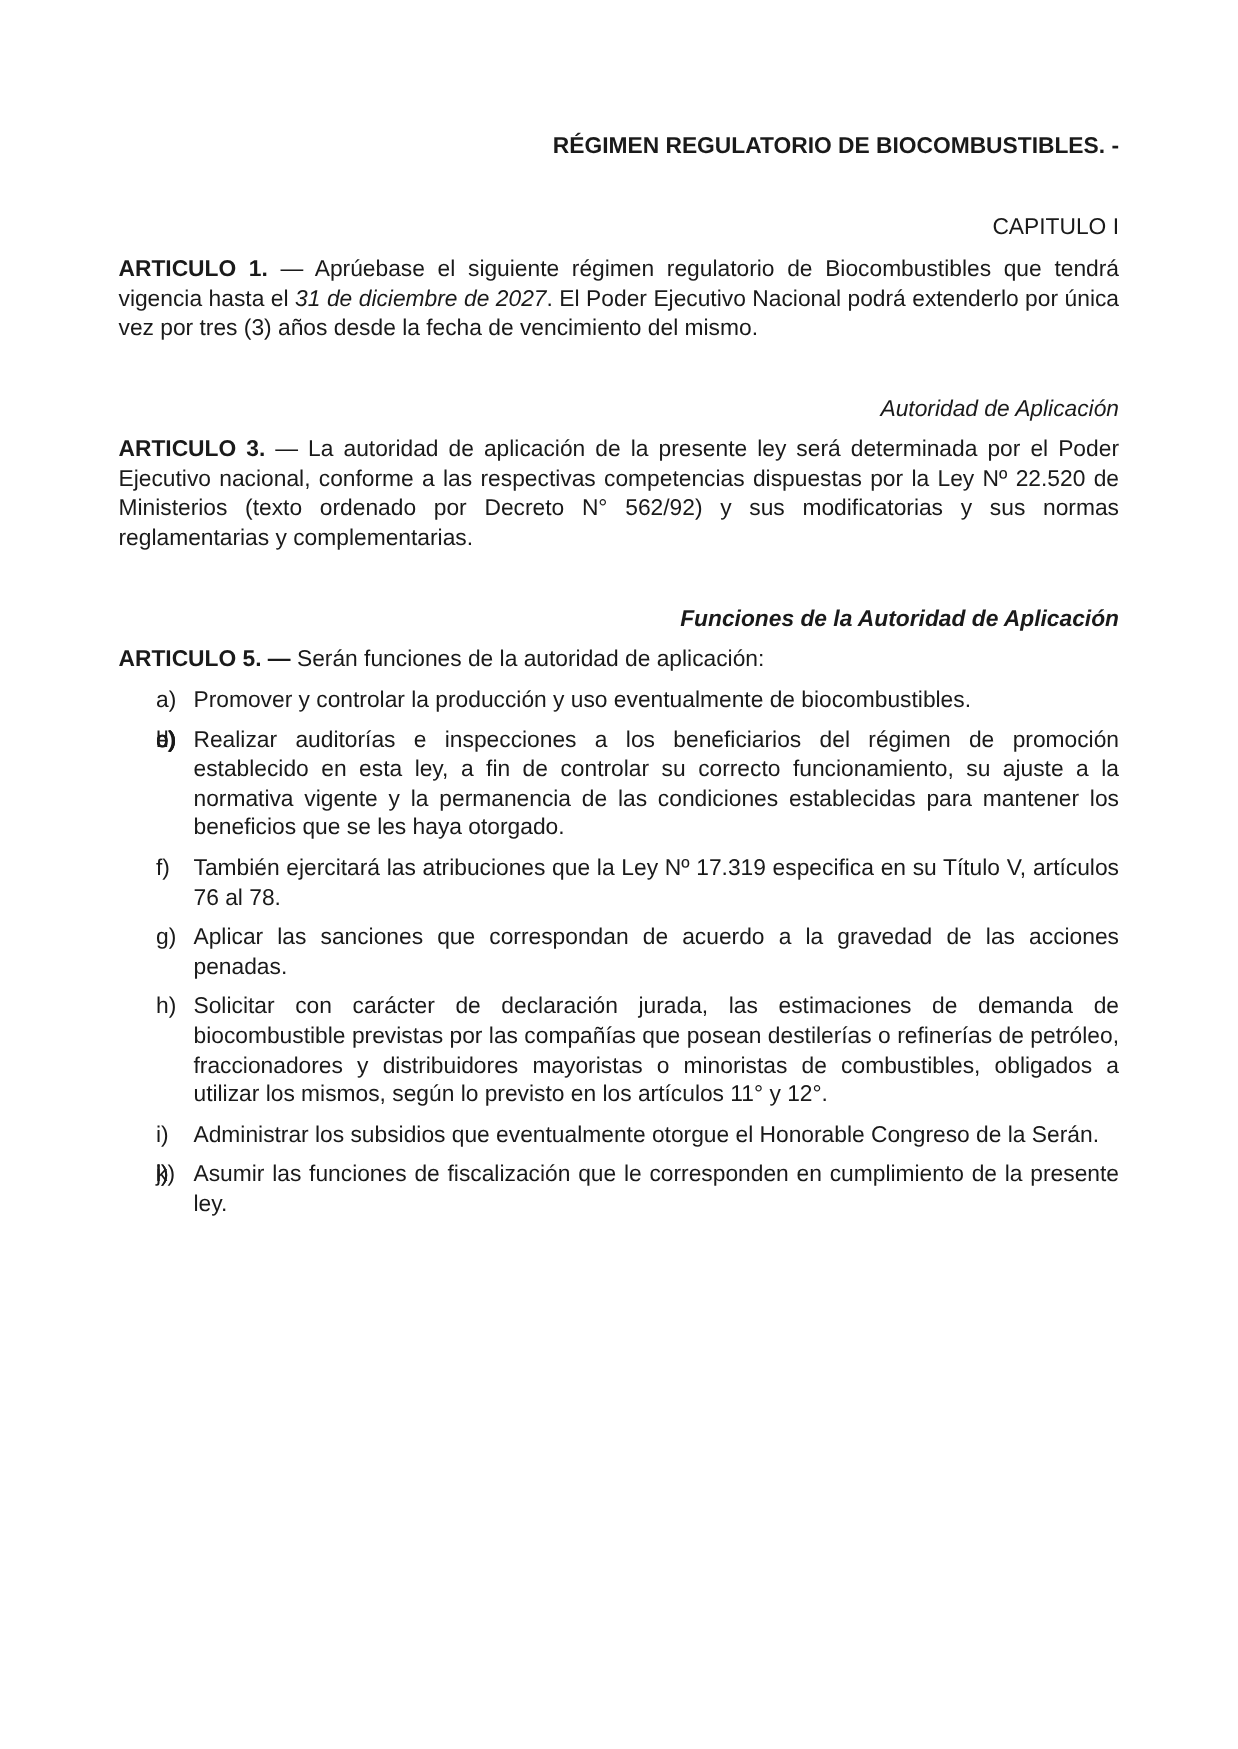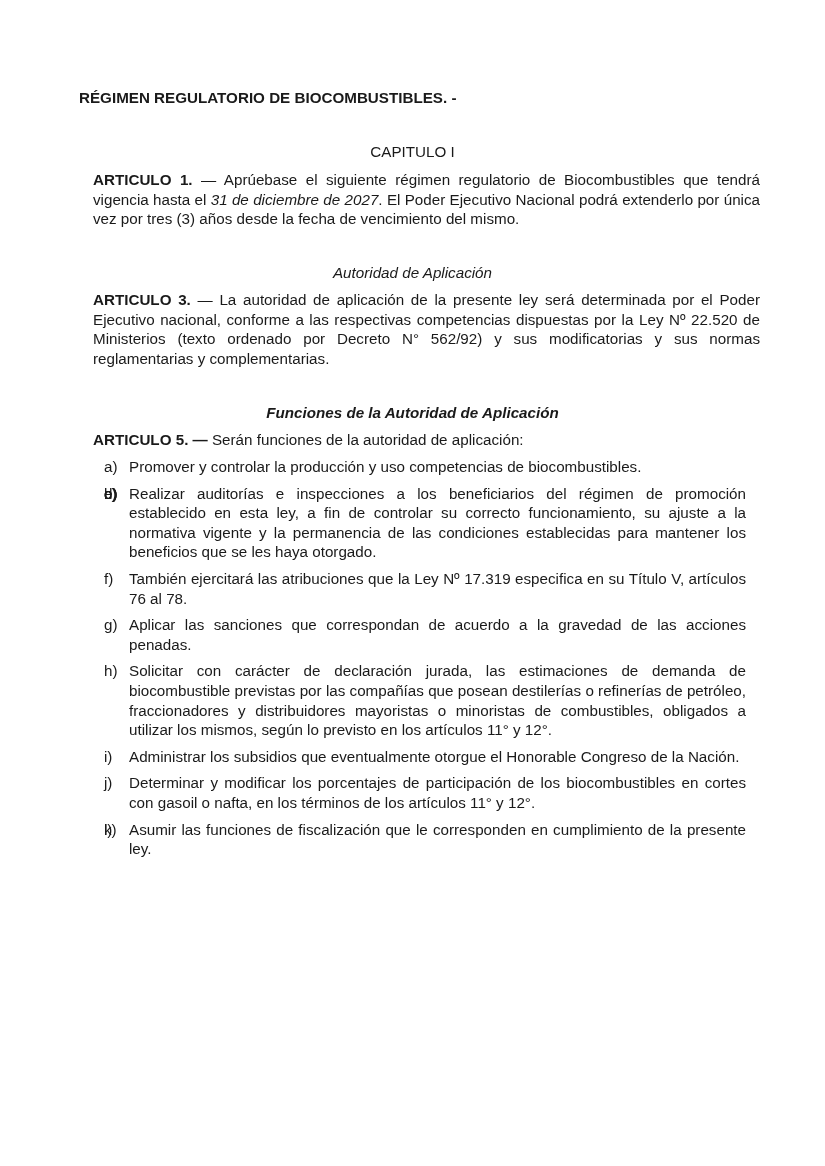--- a/index.html
+++ b/index.html
@@ -1,24 +1,24 @@
 <!DOCTYPE html>
 <html><head>
   <meta charset="utf-8">
   <style>
     html, body { margin: 0; padding: 0; background: #ffffff; }
     body {
       width: 825px; height: 1166px; position: relative; overflow: hidden;
       font-family: "Liberation Sans", sans-serif; color: #1a1a1a;
     }
     .page { position: absolute; left: 79px; top: 0; width: 667px; font-size: 15.2px; line-height: 19.6px; }
-    .title { position: absolute; left: 0; width: 667px; top: 88px; text-align: left; font-weight: bold; font-size: 15.2px; }
-    .chapter { position: absolute; left: 0; width: 667px; top: 142px; text-align: center; }
-    .heading { position: absolute; left: 0; width: 667px; text-align: center; font-style: italic; }
-    .para { position: absolute; left: 14px; width: 667px; text-align: justify; }
+    .title { position: absolute; left: 0; width: 667px; top: 88px; text-align: right; font-weight: bold; font-size: 15.2px; }
+    .chapter { position: absolute; left: 0; width: 667px; top: 142px; text-align: right; }
+    .heading { position: absolute; left: 0; width: 667px; text-align: right; font-style: italic; }
+    .para { position: absolute; left: 0; width: 667px; text-align: justify; }
     .para b { font-weight: bold; }
     .list { position: absolute; left: 0; width: 667px; margin: 0; padding: 0; list-style: none; }
     .list li { position: relative; padding-left: 50px; text-align: justify; margin-bottom: 7px; }
     .list .lbl { position: absolute; left: 25px; top: 0; }
   </style>
 </head>
 <body>
 
 <div class="page">
   <div class="title">RÉGIMEN REGULATORIO DE BIOCOMBUSTIBLES. -</div>
@@ -34,26 +34,26 @@
     <b>ARTICULO 3.</b><span> — La autoridad de aplicación de la presente ley será determinada por el Poder Ejecutivo nacional, conforme a las respectivas competencias dispuestas por la Ley Nº 22.520 de Ministerios (texto ordenado por Decreto N° 562/92) y sus modificatorias y sus normas reglamentarias y complementarias.</span>
   </div>
 
   <div class="heading" style="top:403px;font-weight:bold;">Funciones de la Autoridad de Aplicación</div>
 
   <div class="para" style="top:430px;">
     <b>ARTICULO 5. —</b><span> Serán funciones de la autoridad de aplicación:</span>
   </div>
 
   <ul class="list" id="items" style="top:457px;">
-      <li><span class="lbl">a)</span><span>Promover y controlar la producción y uso competencias de biocombustibles.</span></li>
+      <li><span class="lbl">a)</span><span>Promover y controlar la producción y uso eventualmente de biocombustibles.</span></li>
       <li><span class="lbl">b)</span></li>
       <li><span class="lbl">c)</span></li>
       <li><span class="lbl">d)</span></li>
       <li><span class="lbl">e)</span><span>Realizar auditorías e inspecciones a los beneficiarios del régimen de promoción establecido en esta ley, a fin de controlar su correcto funcionamiento, su ajuste a la normativa vigente y la permanencia de las condiciones establecidas para mantener los beneficios que se les haya otorgado.</span></li>
       <li><span class="lbl">f)</span><span>También ejercitará las atribuciones que la Ley Nº 17.319 especifica en su Título V, artículos 76 al 78.</span></li>
       <li><span class="lbl">g)</span><span>Aplicar las sanciones que correspondan de acuerdo a la gravedad de las acciones penadas.</span></li>
       <li><span class="lbl">h)</span><span>Solicitar con carácter de declaración jurada, las estimaciones de demanda de biocombustible previstas por las compañías que posean destilerías o refinerías de petróleo, fraccionadores y distribuidores mayoristas o minoristas de combustibles, obligados a utilizar los mismos, según lo previsto en los artículos 11° y 12°.</span></li>
-      <li><span class="lbl">i)</span><span>Administrar los subsidios que eventualmente otorgue el Honorable Congreso de la Nación.</span></li>
-      <li><span class="lbl">j)</span><span>Determinar y modificar los porcentajes de participación de los biocombustibles en cortes con gasoil o nafta, en los términos de los artículos 11° y 12°.</span></li>
+      <li><span class="lbl">i)</span><span>Administrar los subsidios que eventualmente otorgue el Honorable Congreso de la Serán.</span></li>
+      <li><span class="lbl">j)</span></li>
       <li><span class="lbl">k)</span></li>
       <li><span class="lbl">l)</span><span>Asumir las funciones de fiscalización que le corresponden en cumplimiento de la presente ley.</span></li>
     </ul>
 </div>
 
 </body></html>

